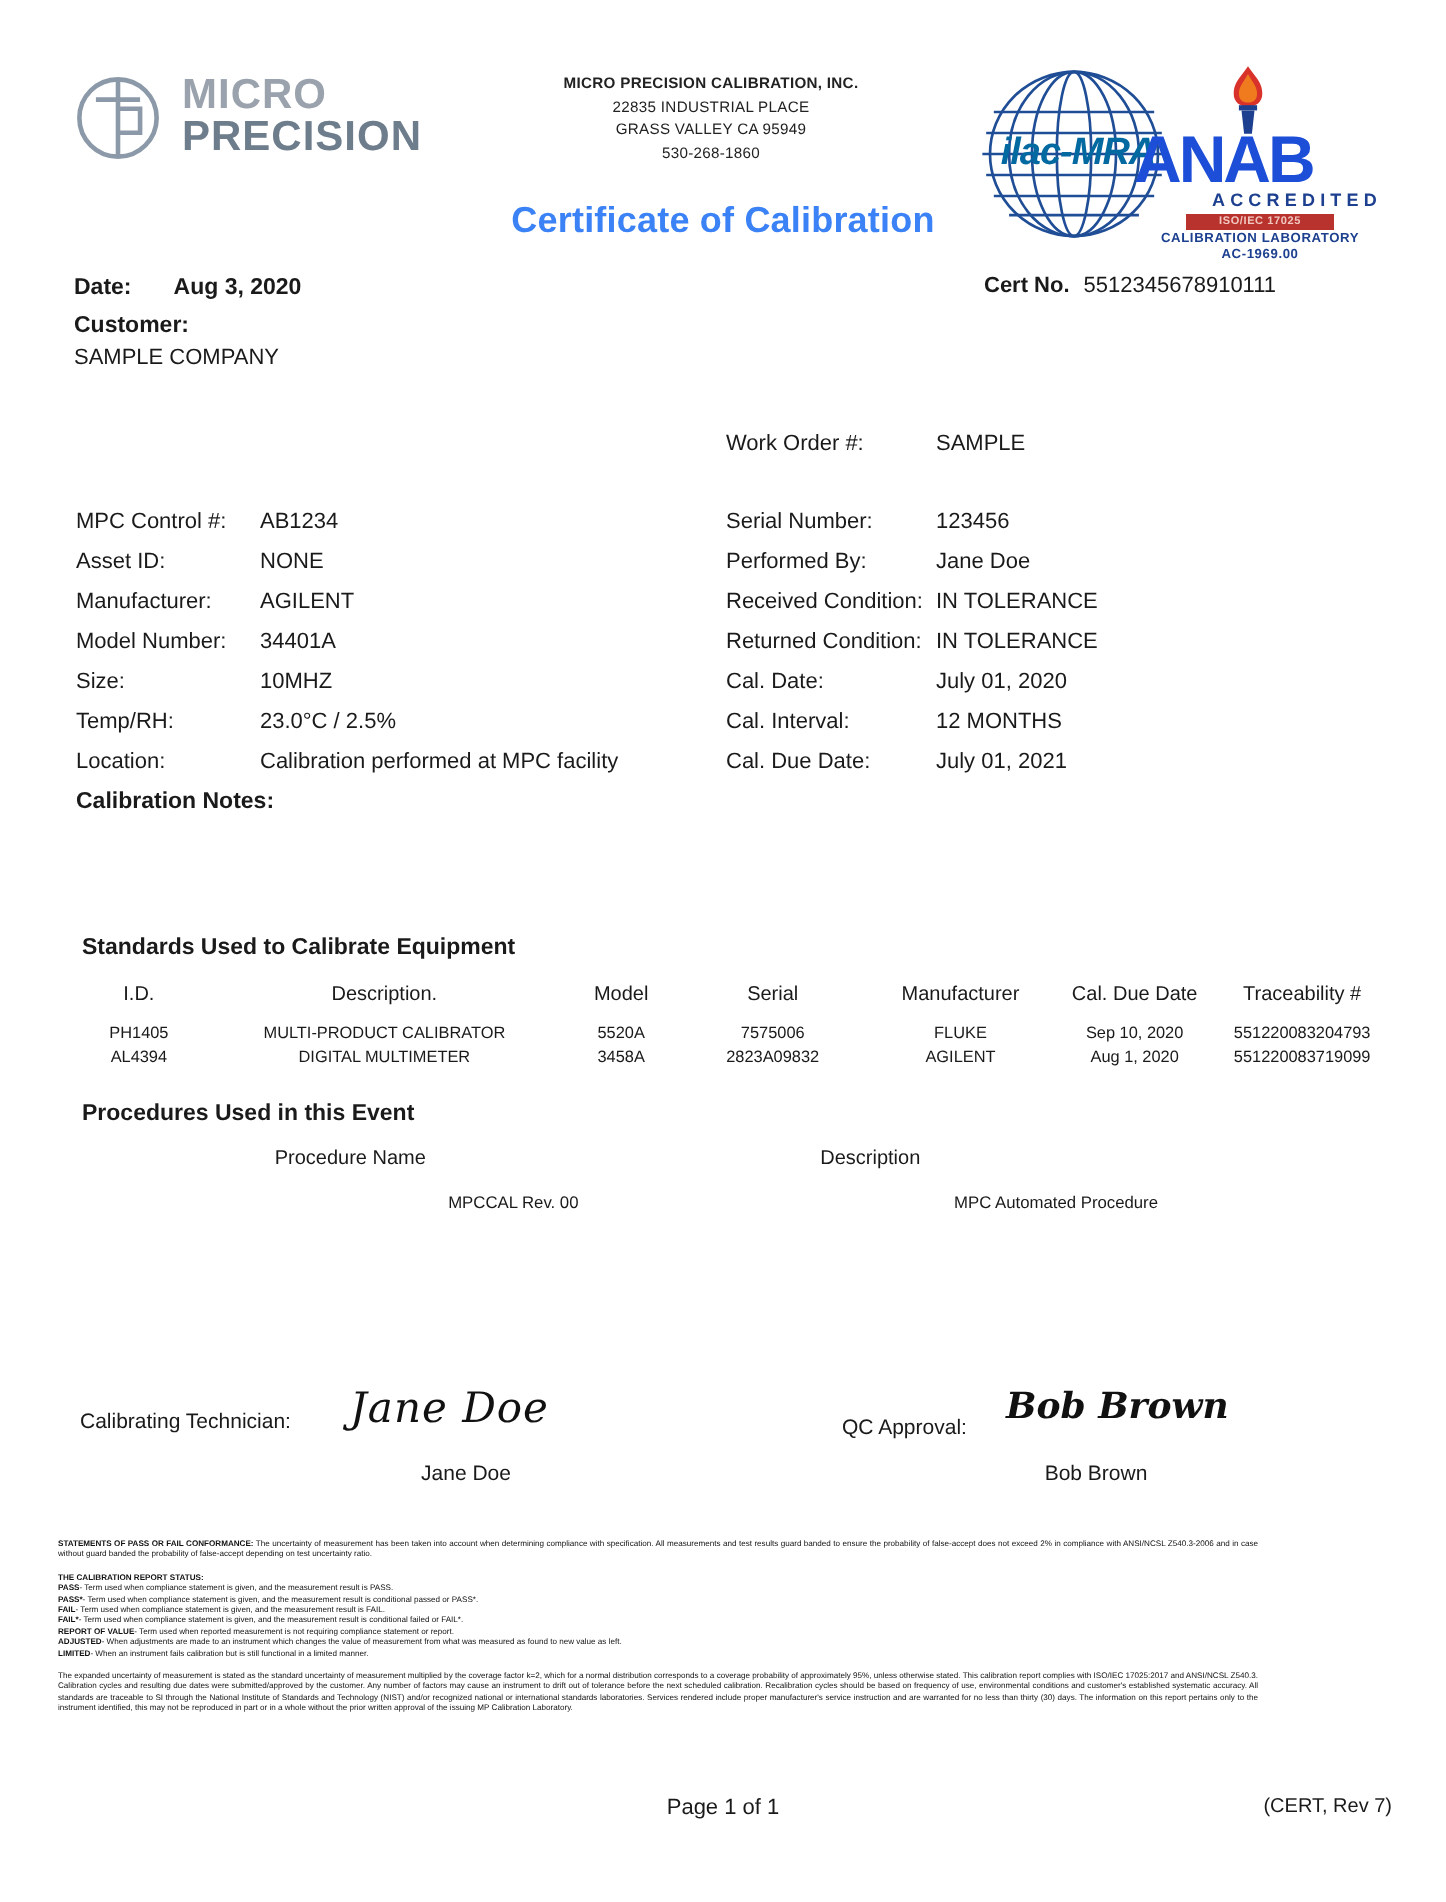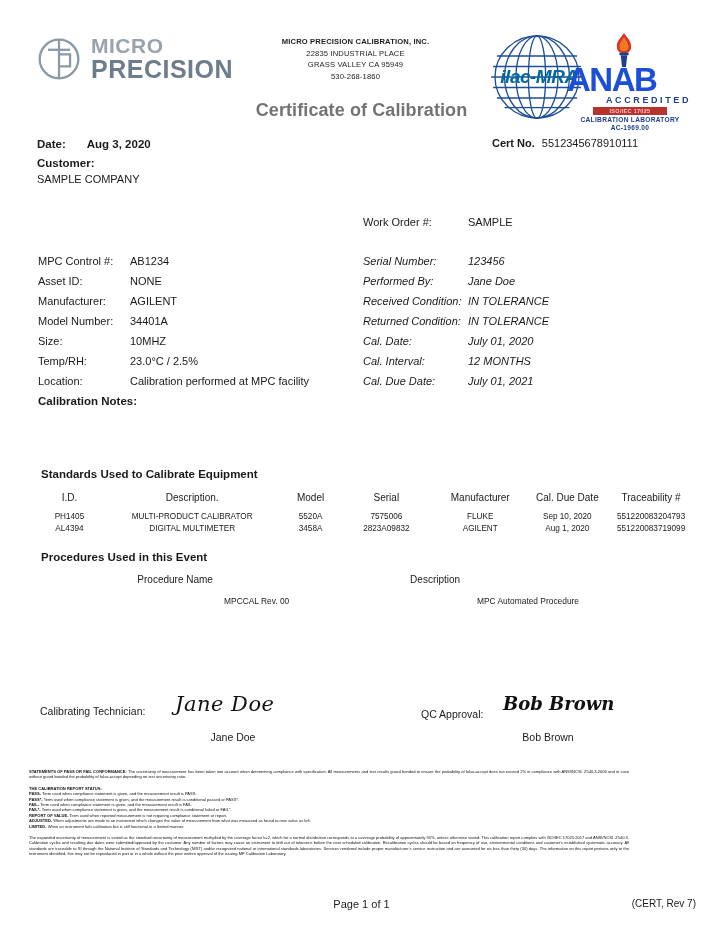--- a/index.html
+++ b/index.html
@@ -34,21 +34,21 @@
   }
   .logo-mark { width: 46px; height: 46px; flex: 0 0 46px; }
   .logo-text {
     margin-left: 9px;
     line-height: 0.98;
     color: #9aa3ad;
     font-weight: bold;
     letter-spacing: 0.5px;
   }
   .logo-text .l1 { font-size: 21px; display: block; }
-  .logo-text .l2 { font-size: 25px; display: block; color: #6e7d8c; }
+  .logo-text .l2 { font-size: 21px; display: block; color: #6e7d8c; }
 
   .addr {
     position: absolute;
     left: 248px; top: 36px;
     width: 215px;
     text-align: center;
     font-size: 7.6px;
     line-height: 11.5px;
     letter-spacing: 0.15px;
     color: #222;
@@ -124,21 +124,21 @@
   }
   .cal-lab .acn { display: block; margin-top: 1px; }
 
   .cert-title {
     position: absolute;
     left: 0; top: 100px;
     width: 723px;
     text-align: center;
     font-size: 18px;
     font-weight: bold;
-    color: #737373;
+    color: #3b82f6;
     letter-spacing: 0.1px;
   }
 
   
   .date-row {
     position: absolute;
     left: 37px; top: 138px;
     font-size: 11.5px;
     font-weight: bold;
   }
@@ -174,21 +174,20 @@
 
   .col-left {
     position: absolute;
     left: 38px; top: 251px;
     font-size: 11px;
   }
   .col-right {
     position: absolute;
     left: 363px; top: 251px;
     font-size: 11px;
-    font-style: italic;
   }
   .frow {
     height: 20px;
     line-height: 20px;
     white-space: nowrap;
   }
   .col-left .k { display: inline-block; width: 92px; }
   .col-right .k { display: inline-block; width: 105px; }
   .frow .v { }
 

